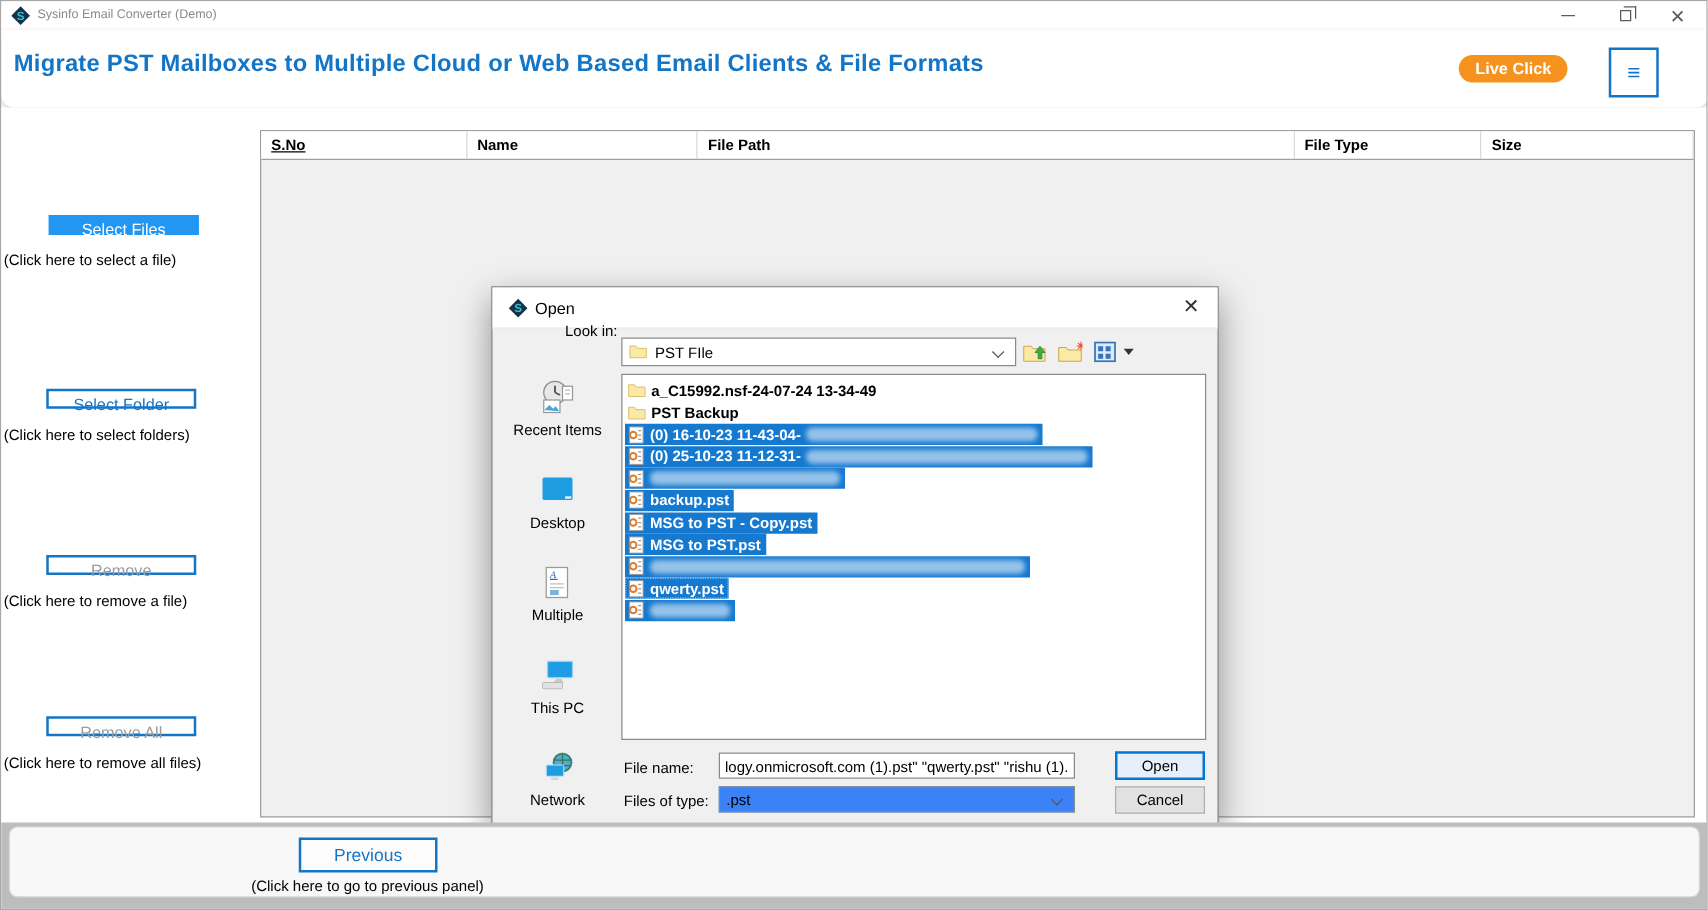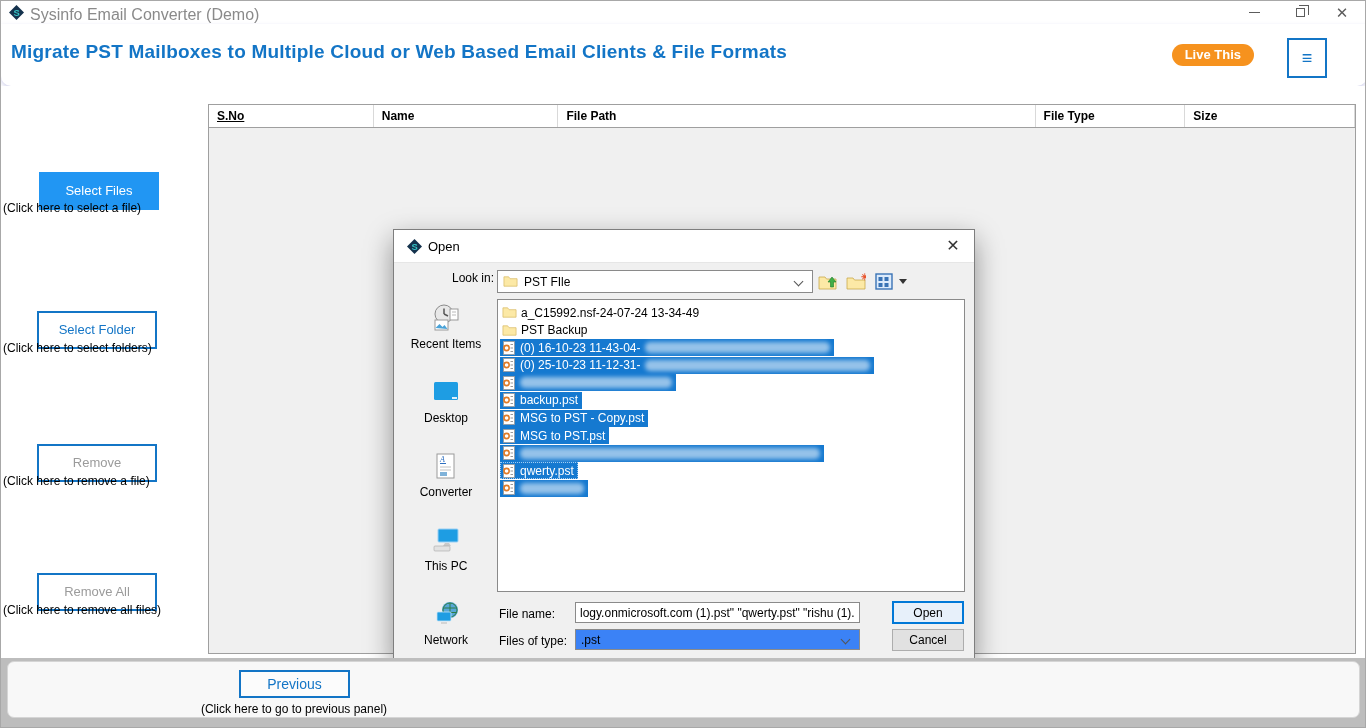--- a/index.html
+++ b/index.html
@@ -2,75 +2,75 @@
 <html><head>
 <meta charset="utf-8">
 <style>
   * { margin:0; padding:0; box-sizing:border-box; }
   html,body { width:1366px; height:728px; font-family:"Liberation Sans", sans-serif; background:#bdbdbd; }
   #app { position:relative; width:1366px; height:728px; background:#ffffff; overflow:hidden; border:1px solid #a8a8a8; }
 
   
   .titlebar { position:absolute; left:0; top:0; width:1366px; height:23px; background:#ffffff; }
   .app-logo { position:absolute; left:8px; top:4px; width:15px; height:15px; }
-  .win-title { position:absolute; left:29px; top:5px; font-size:16px; color:#8a8a8a; }
+  .win-title { position:absolute; left:29px; top:5px; font-size:10px; color:#8a8a8a; }
   .win-btn { position:absolute; top:0; width:34px; height:23px; display:flex; align-items:center; justify-content:center; color:#5c5c5c; }
   .btn-min { right:96px; } .btn-restore { right:50px; } .btn-close { right:8px; font-size:15px; }
   .min-glyph { width:11px; height:0; border-top:1px solid #5c5c5c; }
   .restore-glyph { position:relative; width:9px; height:9px; border:1px solid #5c5c5c; background:#fff; }
   .restore-glyph::before { content:""; position:absolute; left:2px; top:-4px; width:9px; height:9px; border:1px solid #5c5c5c; border-bottom:none; border-left:none; }
 
   
   .header { position:absolute; left:0; top:23px; width:1366px; height:62px; background:#ffffff;
             border-radius:0 0 10px 10px; box-shadow:0 2px 4px rgba(130,130,200,.35); }
   .header h1 { position:absolute; left:10px; top:17px; font-size:19px; font-weight:bold; color:#1375c6; letter-spacing:.2px; }
   .livechat { position:absolute; right:113px; top:20px; height:22px; padding:0 13px; background:#f6921e; border:none;
               border-radius:11px; color:#fff; font-size:13px; font-weight:bold; line-height:22px; }
   .menubtn { position:absolute; right:40px; top:14px; width:40px; height:40px; background:#fff; border:2px solid #1375c6;
              color:#1375c6; font-size:18px; line-height:36px; text-align:center; }
 
   
   .main { position:absolute; left:0; top:85px; width:1366px; height:572px; background:#ffffff; }
 
-  .side-btn { position:absolute; width:120px; height:38px; font-size:13px; text-align:center; line-height:22px; }
+  .side-btn { position:absolute; width:120px; height:16px; font-size:13px; text-align:center; line-height:22px; }
   .side-btn.primary { background:#2196f3; border:1px solid #2196f3; color:#fff; }
   .side-btn.outline-blue { background:#fff; border:2px solid #1375c6; color:#1375c6; }
   .side-btn.outline-gray { background:#fff; border:2px solid #1375c6; color:#9b9b9b; }
   .side-cap { position:absolute; left:2px; width:192px; font-size:12px; color:#000; }
 
   
   .table { position:absolute; left:207px; top:18px; width:1148px; height:550px; border:1px solid #9f9f9f; background:#f0f0f0; }
   .thead { display:flex; height:23px; background:#ffffff; border-bottom:1px solid #9f9f9f; }
   .th { font-size:12px; font-weight:bold; color:#000; padding:4px 0 0 8px; border-right:1px solid #d9d9d9; overflow:hidden; }
 
   
   .dialog { position:absolute; left:392px; top:143px; width:582px; height:434px; background:#f0f0f0;
             border:1px solid #7e7e7e; box-shadow:0 10px 26px rgba(0,0,0,.4); }
   .dlg-titlebar { position:absolute; left:0; top:0; width:100%; height:33px; background:#ffffff; border-bottom:1px solid #e6e6e6; }
   .dlg-logo { position:absolute; left:13px; top:9px; width:15px; height:15px; }
   .dlg-title { position:absolute; left:34px; top:9px; font-size:13px; color:#000; }
   .dlg-close { position:absolute; right:6px; top:0; width:30px; height:32px; text-align:center; line-height:32px; font-size:16px; color:#333; }
 
-  .lookin-label { position:absolute; left:58px; top:41px; font-size:12px; color:#000; }
+  .lookin-label { position:absolute; left:58px; top:28px; font-size:12px; color:#000; }
   .lookin-select { position:absolute; left:103px; top:40px; width:316px; height:23px; background:#fff; border:1px solid #8a8a8a;
                    display:flex; align-items:center; padding-left:5px; font-size:12px; gap:6px; }
   .chev { width:7px; height:7px; border-right:1.5px solid #555; border-bottom:1.5px solid #555; transform:rotate(45deg); margin-top:-3px; }
   .lookin-select .chev { position:absolute; right:10px; top:10px; }
   .dlg-tools { position:absolute; left:423px; top:41px; display:flex; align-items:center; gap:6px; }
   .tool { width:22px; height:21px; display:flex; align-items:center; justify-content:center; }
   .caret { width:0; height:0; border-left:4px solid transparent; border-right:4px solid transparent; border-top:5px solid #333; margin-left:-2px; }
 
   .dlg-places { position:absolute; left:8px; top:69px; width:88px; height:358px; }
   .place { height:70px; text-align:center; }
   .place svg { display:block; margin:4px auto 2px auto; }
   .place .plabel { font-size:12px; color:#000; }
 
   .dlg-filelist { position:absolute; left:103px; top:69px; width:468px; height:293px; background:#fff; border:1px solid #8a8a8a;
                   padding:4px 2px; overflow:hidden; }
-  .file-row { height:17.6px; white-space:nowrap; font-size:12px; color:#000; }
+  .file-row { height:17.6px; white-space:nowrap; font-size:12px; color:#000;font-weight:bold; }
   .file-chip { display:inline-flex; align-items:center; gap:4px; padding:0 3px 0 1px; height:17px; border:1px solid transparent; }
   .file-row.selected .file-chip { background:#1579d0; color:#fff; }
   .file-row.focused .file-chip { border:1px dotted #9ecbf2; }
   .blur-seg { display:inline-block; height:11px; border-radius:5px; vertical-align:middle;
               background:rgba(255,255,255,.55); filter:blur(2.2px); }
   .file-row:not(.selected) .blur-seg { background:rgba(120,120,120,.45); }
 
   .fn-label { position:absolute; left:105px; top:377px; font-size:12px; }
   .fn-input { position:absolute; left:181px; top:372px; width:285px; height:21px; border:1px solid #8a8a8a; font-size:12px;
               padding:0 4px; font-family:"Liberation Sans",sans-serif; background:#fff; }
@@ -106,21 +106,21 @@
     <div class="win-btn btn-restore">
         <div class="restore-glyph"></div>
       </div>
     <div class="win-btn btn-close">
         <span>✕</span>
       </div>
   </div>
 
   <div class="header">
     <h1>Migrate PST Mailboxes to Multiple Cloud or Web Based Email Clients &amp; File Formats</h1>
-    <button class="livechat">Live This</button>
+    <button class="livechat">Live Click</button>
     <button class="menubtn"><span>≡</span></button>
   </div>
 
   <div class="main">
 
     <div id="side-buttons">
         <button class="side-btn primary" style="left: 38px; top: 86px;">Select Files</button>
         <div class="side-cap" style="top: 115px;">(Click here to select a file)</div>
         <button class="side-btn outline-blue" style="left: 36px; top: 225px;">Select Folder</button>
         <div class="side-cap" style="top: 255px;">(Click here to select folders)</div>
@@ -208,21 +208,21 @@
           <div class="place">
             <svg width="34" height="32" viewBox="0 0 34 32">
               <rect x="8" y="3" width="17" height="24" fill="#fff" stroke="#9a9a9a"></rect>
               <path d="M25 3 l0 0"></path>
               <text x="11" y="11" font-size="8" font-style="italic" fill="#2e6fc0" font-family="Liberation Serif">A</text>
               <line x1="11" y1="12.5" x2="17" y2="12.5" stroke="#2e6fc0"></line>
               <line x1="11" y1="16" x2="22" y2="16" stroke="#c0c0c0"></line>
               <line x1="11" y1="19" x2="22" y2="19" stroke="#c0c0c0"></line>
               <rect x="11" y="21" width="7" height="4" fill="#7fb2d9"></rect>
             </svg>
-            <div class="plabel">Converter</div>
+            <div class="plabel">Multiple</div>
           </div>
           <div class="place">
             <svg width="34" height="32" viewBox="0 0 34 32">
               <rect x="9" y="4" width="20" height="13" rx="1" fill="#1e9de3" stroke="#9ad0f5" stroke-width="1"></rect>
               <path d="M16 18 l-2 3 h8 l-2-3 z" fill="#c9c9c9"></path>
               <rect x="5" y="21" width="16" height="5" rx="1" fill="#e2e2e2" stroke="#aaa" stroke-width="0.6"></rect>
             </svg>
             <div class="plabel">This PC</div>
           </div>
           <div class="place">

